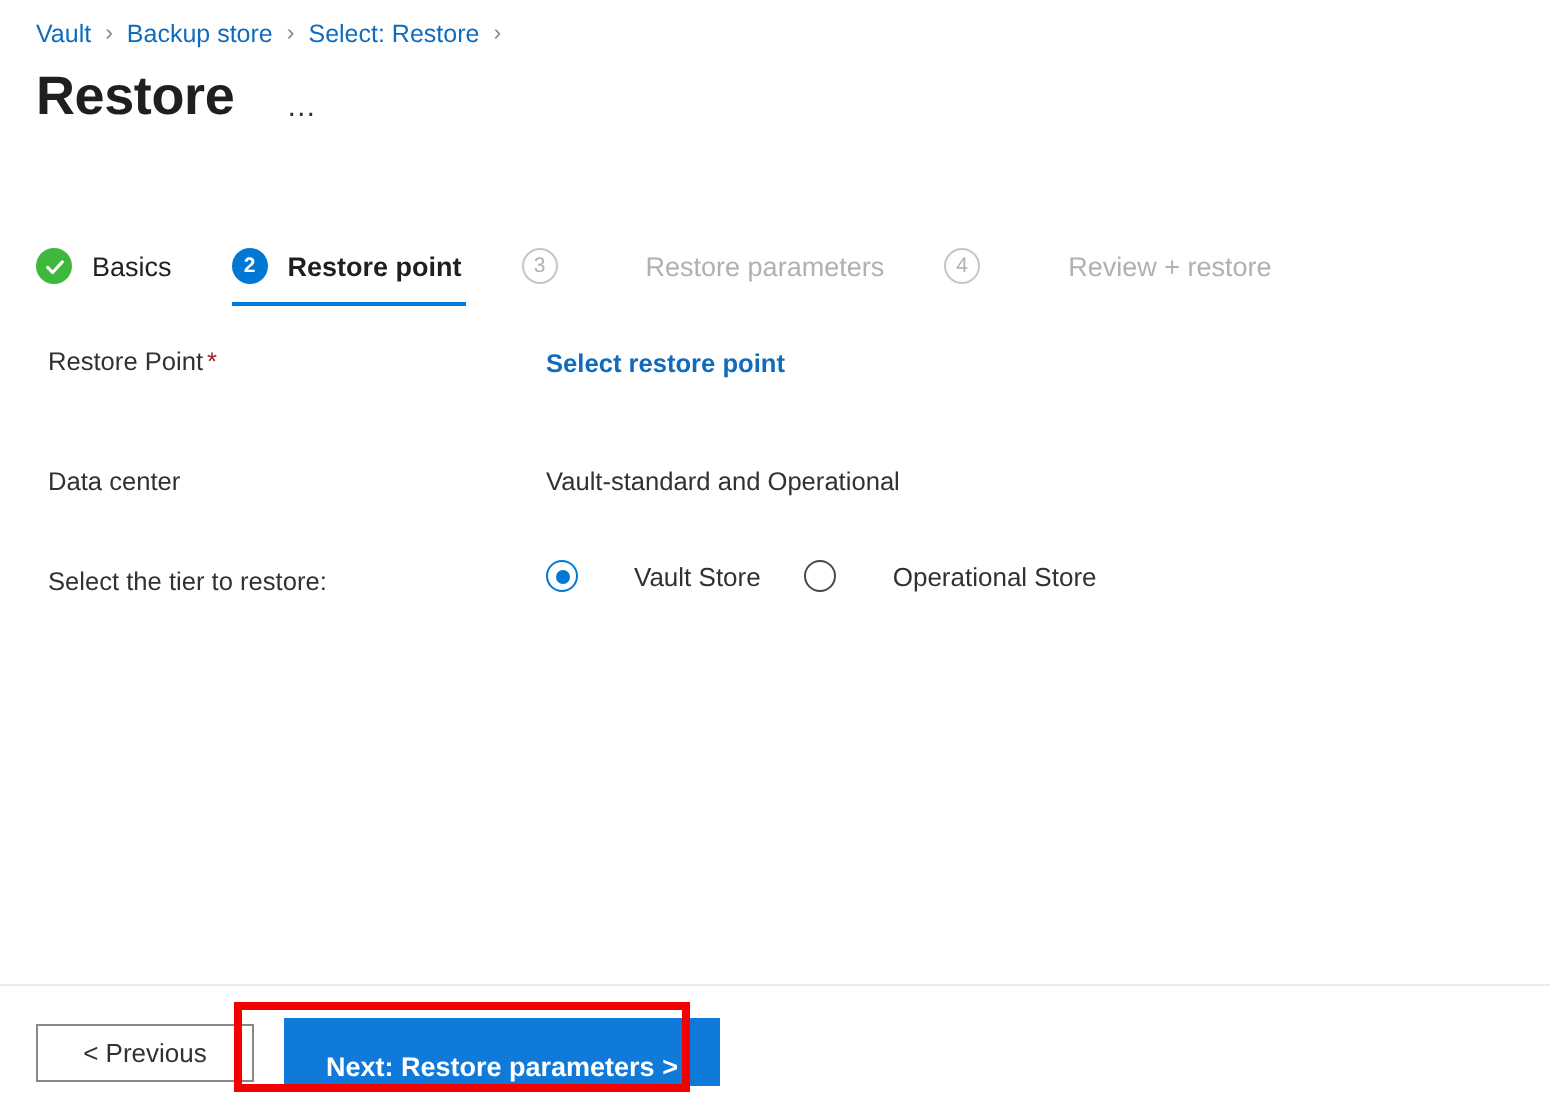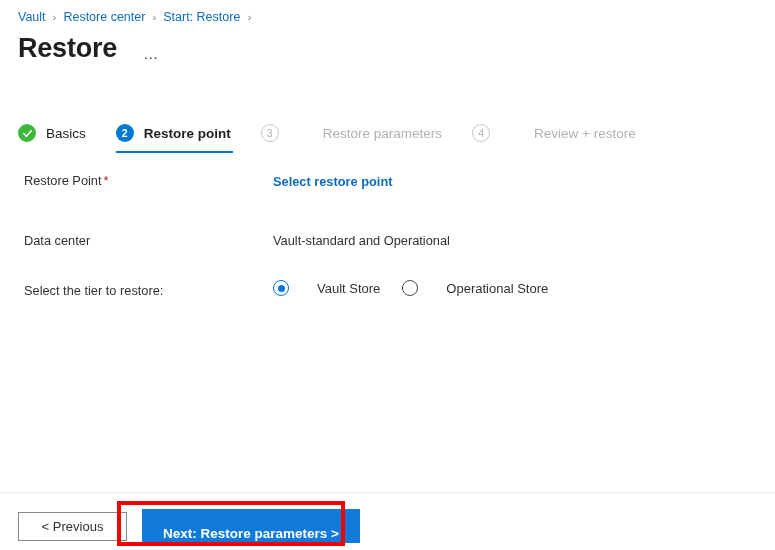--- a/index.html
+++ b/index.html
@@ -302,23 +302,23 @@
     box-sizing: border-box;
     pointer-events: none;
   }
 </style>
 </head>
 <body>
 
 <div id="breadcrumb">
   <span class="crumb">Vault</span>
   <span class="crumb-sep">›</span>
-  <span class="crumb">Restore center</span>
+  <span class="crumb">Backup store</span>
   <span class="crumb-sep">›</span>
-  <span class="crumb">Start: Restore</span>
+  <span class="crumb">Select: Restore</span>
   <span class="crumb-sep">›</span>
 </div>
 
 <div id="title-row">
   <div id="page-title">Restore</div>
   <div id="more-btn">…</div>
 </div>
 
 <div id="steps">
 

